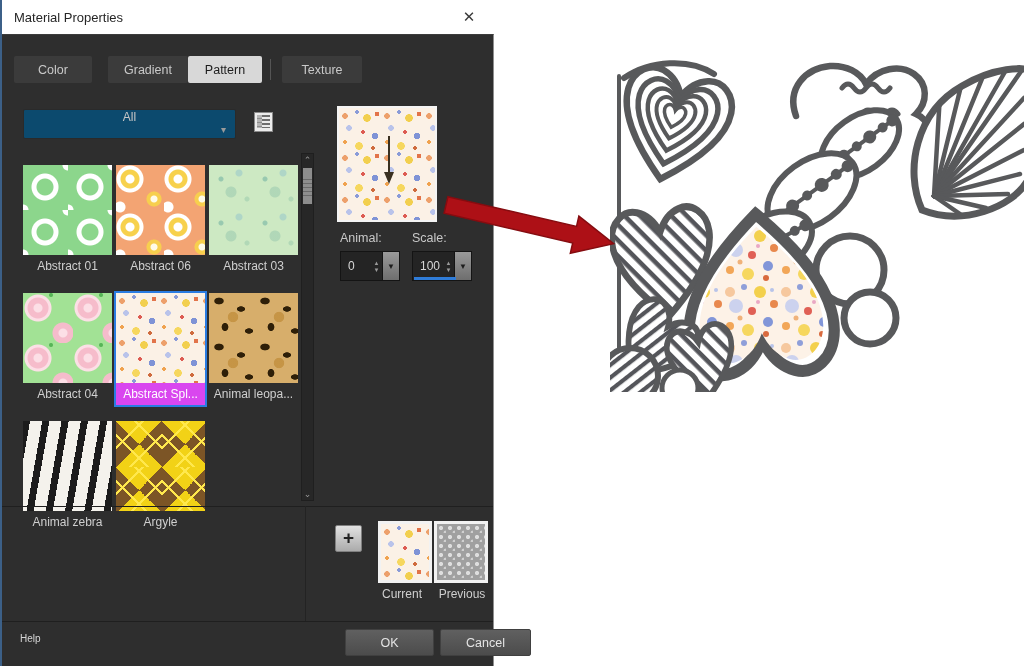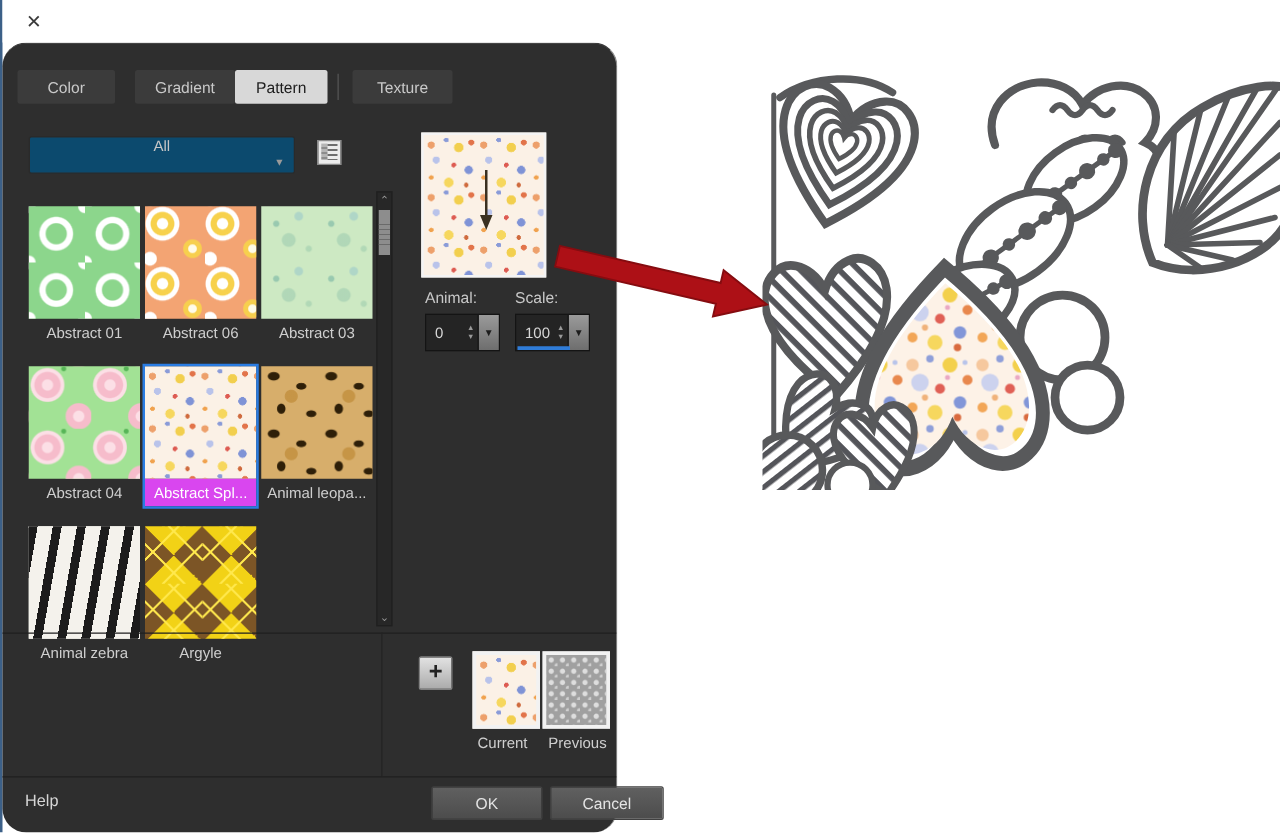--- a/index.html
+++ b/index.html
@@ -7,21 +7,21 @@
   .stage{position:relative;width:1024px;height:666px;}
 
   
   .dialog{position:absolute;left:0;top:0;width:494px;height:666px;box-sizing:border-box;
     border-left:2px solid #3c6088;}
   .titlebar{height:34px;background:#fff;display:flex;align-items:center;padding:0 12px;box-sizing:border-box;}
   .title{font-size:13px;color:#262626;flex:1;}
   .close{width:26px;height:26px;display:flex;align-items:center;justify-content:center;
     font-size:15px;color:#3a3a3a;}
   .dlgbody{position:relative;height:632px;background:#2e2e2e;border-right:1px solid #8f8f8f;
-    border-top:1px solid #3c3c3c;box-sizing:border-box;border-radius:19px;}
+    border-top:1px solid #3c3c3c;box-sizing:border-box;}
 
   
   .tab{position:absolute;top:21px;height:27px;background:#3b3b3b;color:#c9c9c9;font-size:12.5px;
     display:flex;align-items:center;justify-content:center;border-radius:2px;}
   .tab.sel{background:#d8d8d8;color:#1c1c1c;}
   .tab-sep{position:absolute;left:268px;top:24px;width:1px;height:21px;background:#555;}
 
   
   .filter{position:absolute;left:21px;top:74px;width:213px;height:30px;background:#0c4a6e;
     border:1px solid #2a2a2a;border-radius:2px;color:#c6c6c6;font-size:12px;display:flex;
@@ -126,36 +126,37 @@
   .hdiv1{position:absolute;left:0;top:471px;width:100%;height:1px;background:#1f1f1f;}
   .vdiv{position:absolute;left:303px;top:471px;width:1px;height:115px;background:#232323;}
   .hdiv2{position:absolute;left:0;top:586px;width:100%;height:1px;background:#1f1f1f;}
   .addbtn{position:absolute;left:333px;top:490px;width:27px;height:27px;border-radius:2px;
     background:linear-gradient(#e2e2e2,#ababab);border:1px solid #808080;box-sizing:border-box;
     color:#222;font-size:19px;line-height:23px;text-align:center;font-weight:bold;}
   .swatch{position:absolute;top:486px;width:48px;height:56px;border:3px solid #f2f2f2;}
   .sw-label{position:absolute;top:552px;font-size:12px;color:#cfcfcf;text-align:center;}
 
   
-  .help{position:absolute;left:18px;top:598px;font-size:13px;color:#d6d6d6;}
+  .help{position:absolute;left:18px;top:598px;font-size:10px;color:#d6d6d6;}
   .btn{position:absolute;top:594px;height:27px;border-radius:2px;border:1px solid #404040;
     background:linear-gradient(#606060,#4c4c4c);color:#e4e4e4;font-size:12.5px;
     display:flex;align-items:center;justify-content:center;box-sizing:border-box;margin-left:47px;}
 
   
   .doodle{position:absolute;left:610px;top:58px;}
   .arrow{position:absolute;left:430px;top:183px;z-index:5;}
 </style>
 </head>
 <body>
 
 <div class="stage">
 
   <div class="dialog">
     <div class="titlebar">
+      <span class="title">Material Properties</span>
       <span class="close">✕</span>
     </div>
 
     <div class="dlgbody">
 
       <div class="tab" style="left:12px;width:78px">
         <span>Color</span>
       </div>
       <div class="tab" style="left:106px;width:80px">
         <span>Gradient</span>

